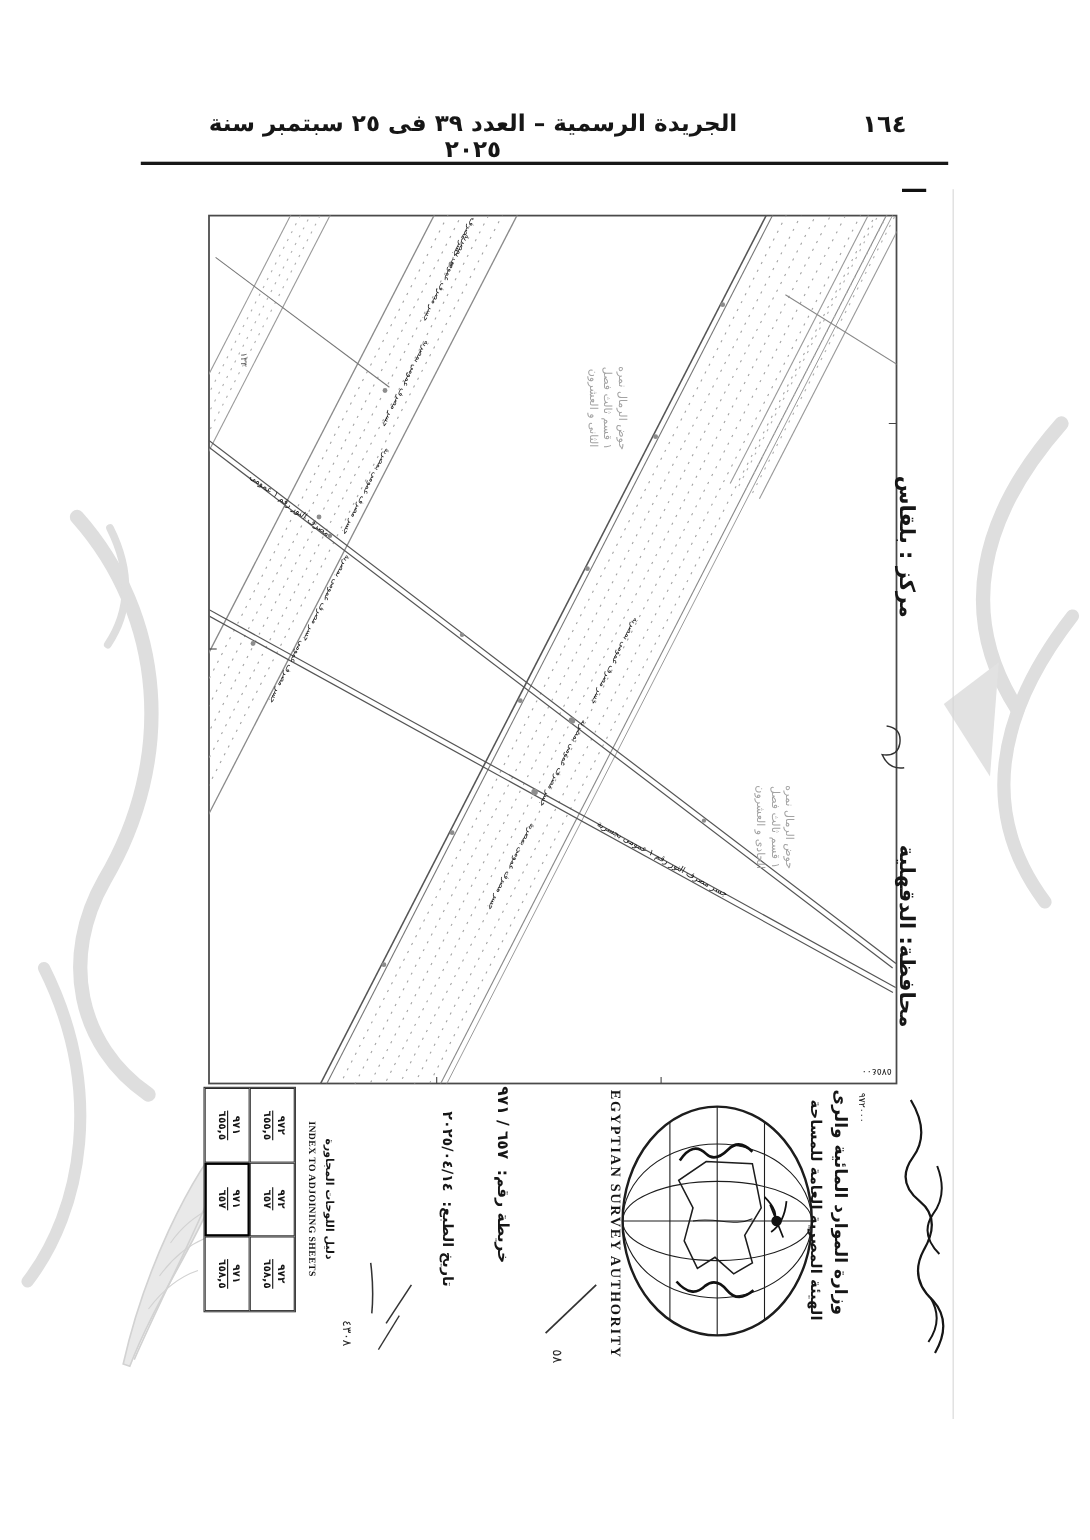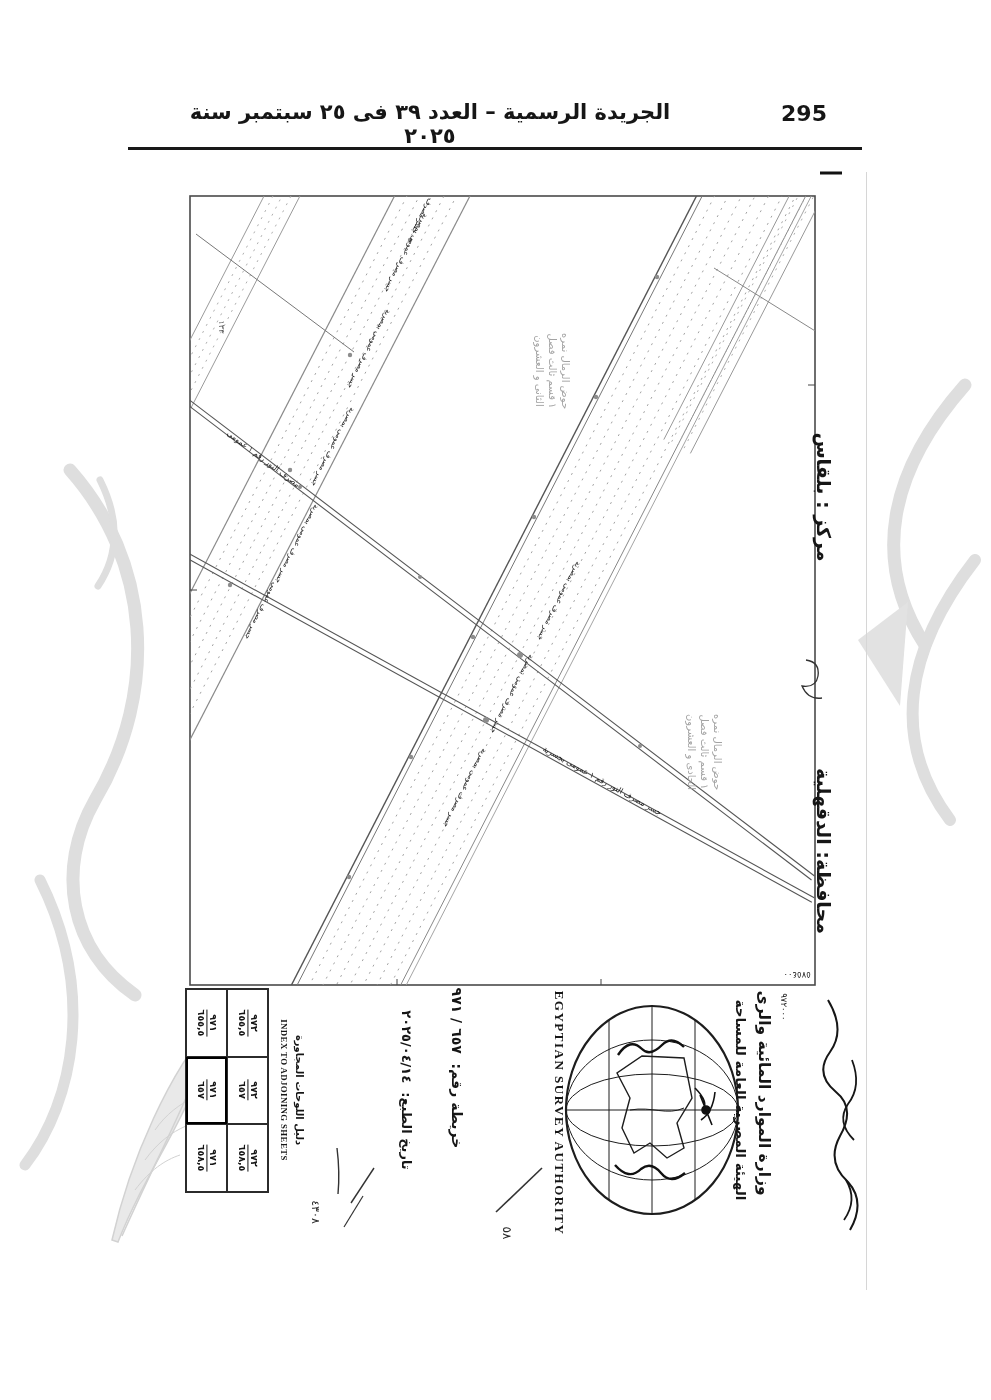--- a/index.html
+++ b/index.html
@@ -46,21 +46,21 @@
     </g>
     <polygon points="858,640 908,602 900,706" fill="#e2e2e2"></polygon>
     <g fill="none" stroke="#d2d2d2">
       <path d="M118,1242 C150,1160 200,1105 214,1022 C170,1070 130,1160 112,1240 Z" fill="#e9e9e9" stroke-width="1.5"></path>
       <path d="M122,1236 C160,1150 195,1090 210,1030" stroke-width="1.5"></path>
       <path d="M135,1190 C150,1170 165,1160 180,1155 M145,1160 C158,1142 172,1132 186,1126 M155,1130 C166,1114 180,1104 193,1098" stroke-width="1"></path>
     </g>
   </svg>
 
   <div class="abs hdr-title" style="left:170px;top:100px;width:520px;">الجريدة الرسمية – العدد ٣٩ فى ٢٥ سبتمبر سنة ٢٠٢٥</div>
-  <div class="abs hdr-num" style="left:768px;top:101px;width:72px;">295</div>
+  <div class="abs hdr-num" style="left:768px;top:101px;width:72px;">١٦٤</div>
   <div class="abs rule" style="left:128px;top:147px;width:734px;height:3px;"></div>
 
   <div class="abs sheet-edge" style="left:866px;top:172px;width:1px;height:1118px;"></div>
 
   <svg class="abs" style="left:150px;top:168px;" width="724" height="1126" viewBox="150 168 724 1126">
     <defs>
       <clipPath id="frameClip">
           <rect x="190" y="196" width="625" height="789"></rect>
         </clipPath>
     </defs>

